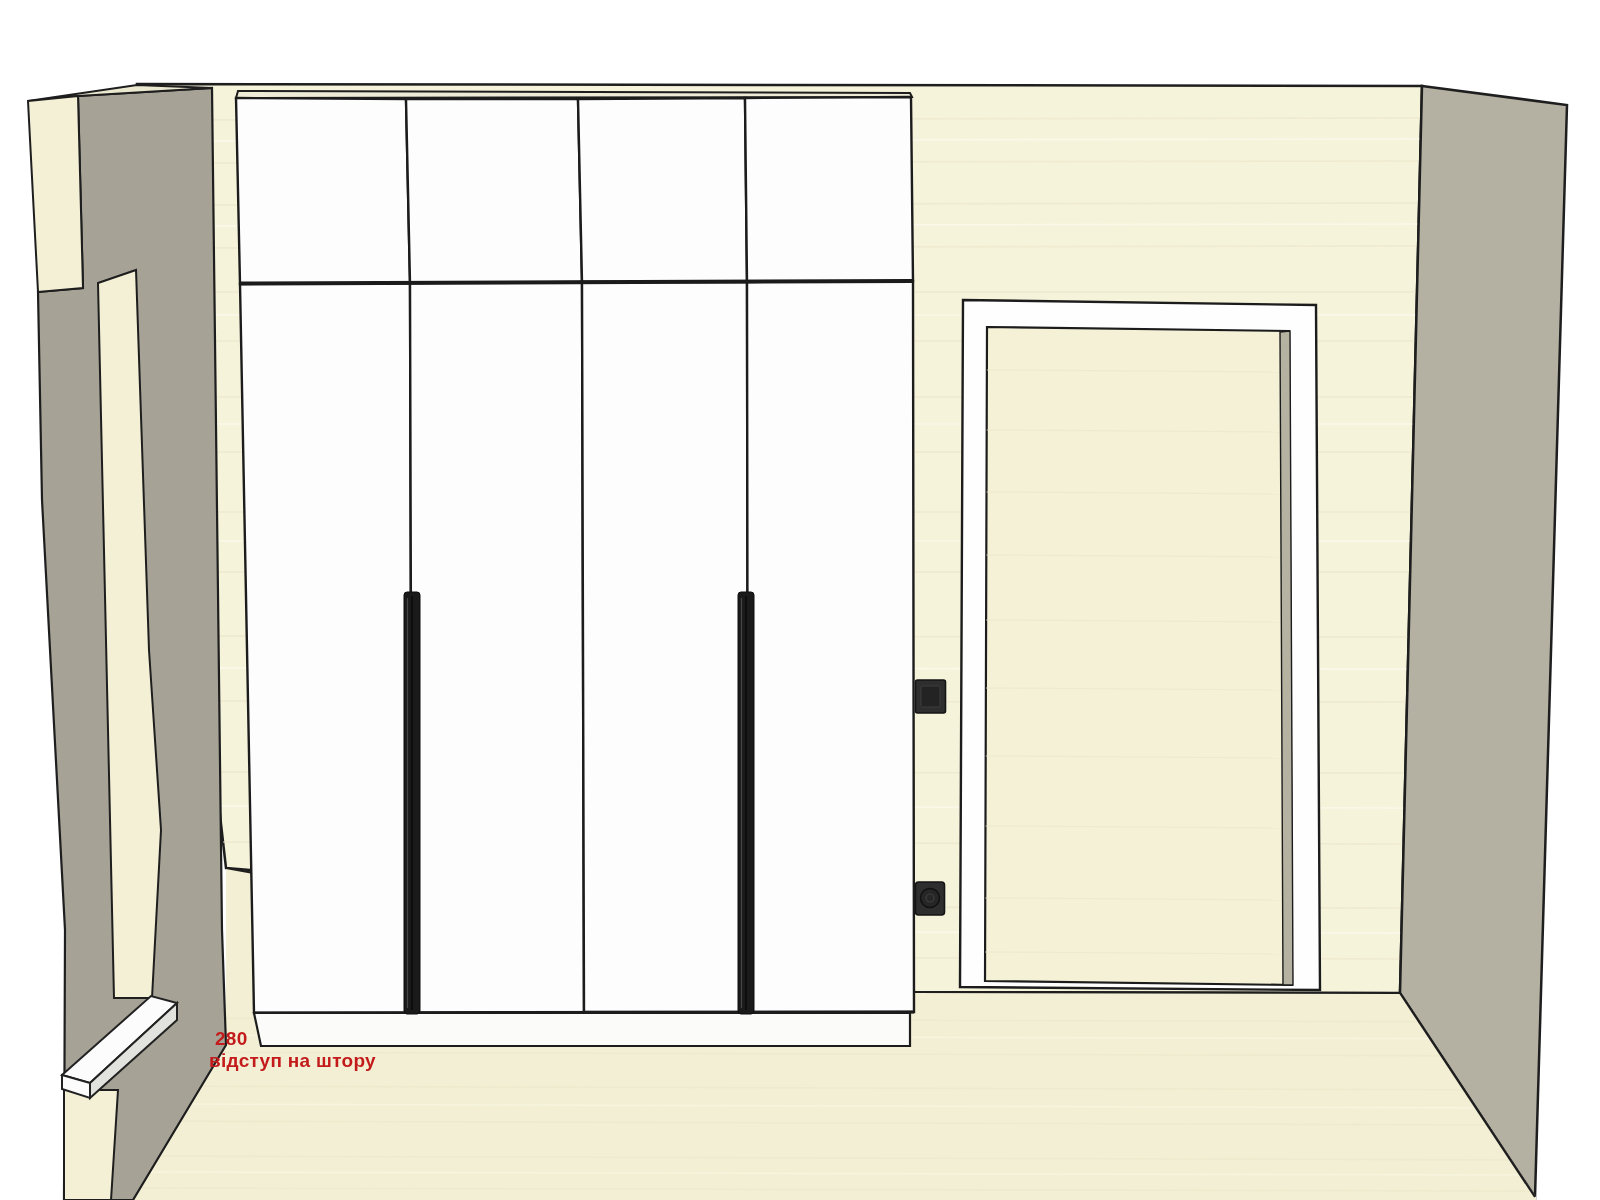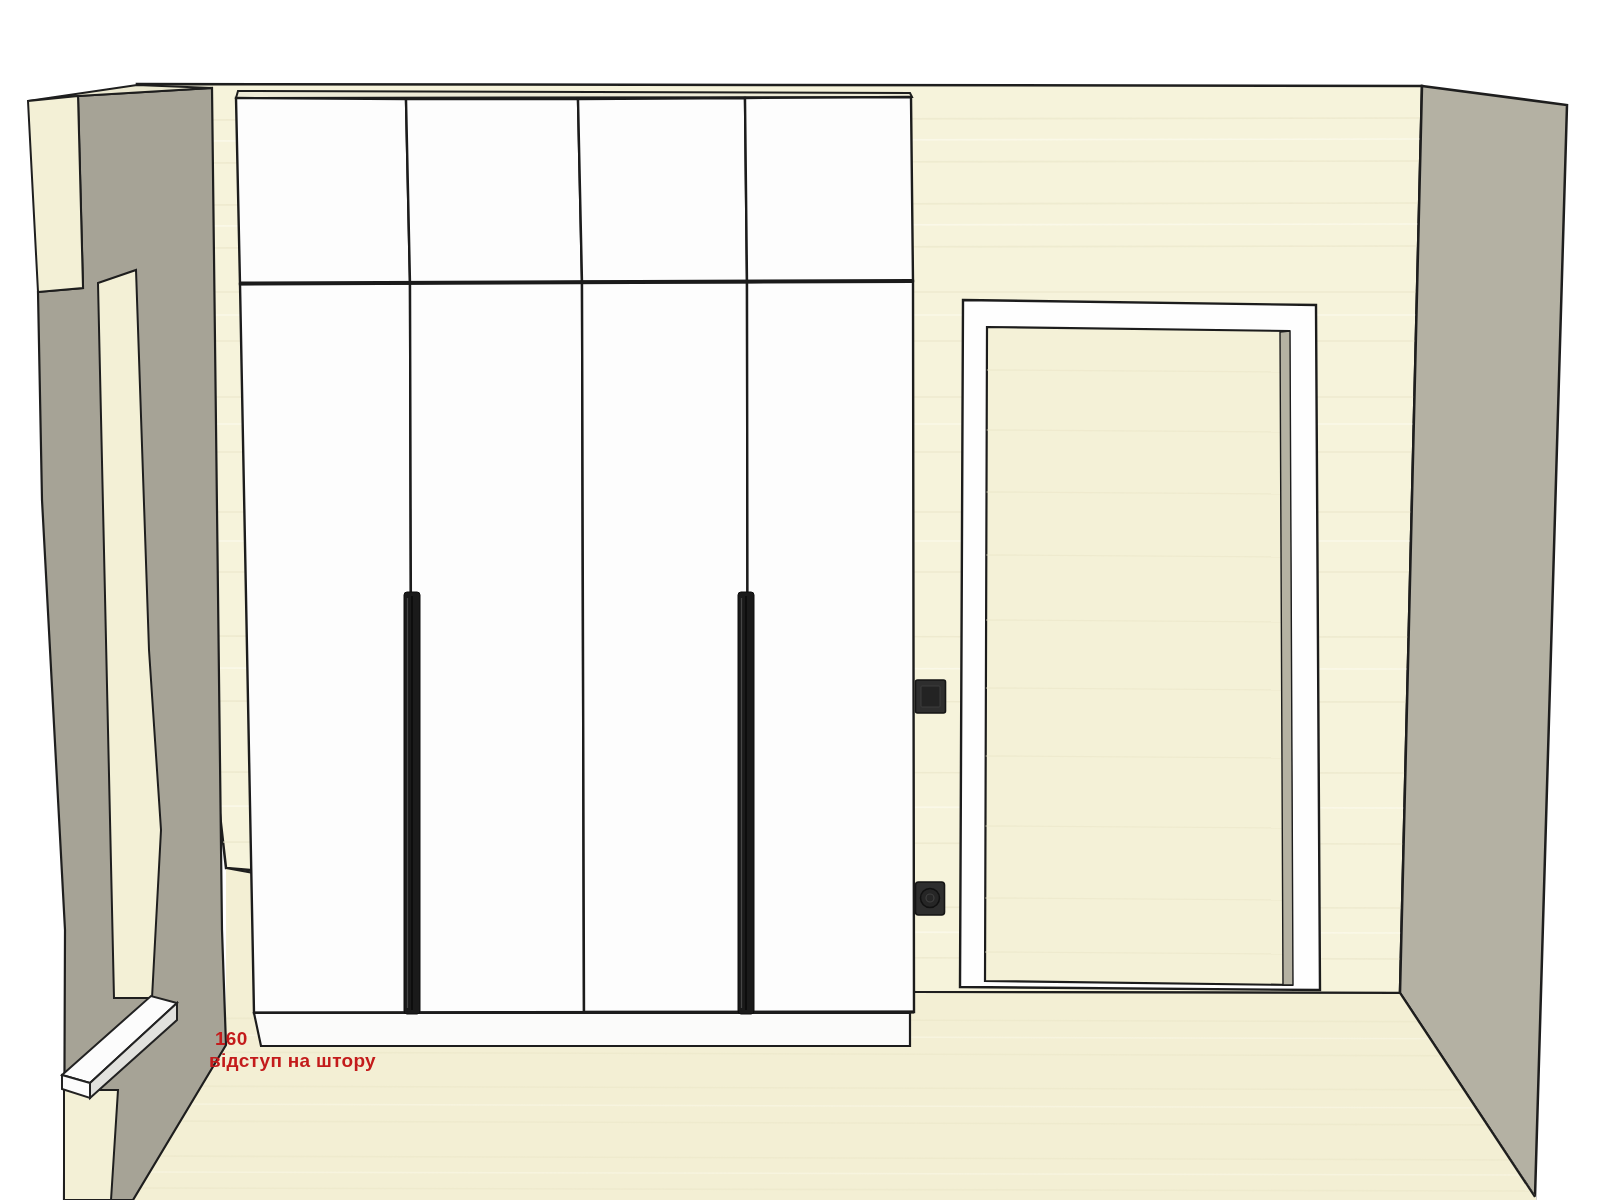--- a/index.html
+++ b/index.html
@@ -150,16 +150,16 @@
         <line x1="985" y1="898" x2="1295" y2="900"></line>
             <line x1="985" y1="952" x2="1295" y2="954"></line>
       </g>
     </g>
     <polygon points="1280,332 1290,331 1293,985 1283,985" stroke="#1c1c1c" stroke-width="1.4" fill="#b5b2a2"></polygon>
   </g>
 
 </svg>
 
 <div class="annotation">
-  <span class="val">160</span>
+  <span class="val">280</span>
   <span class="lab">відступ на штору</span>
 </div>
 </div>
 
 </body></html>

